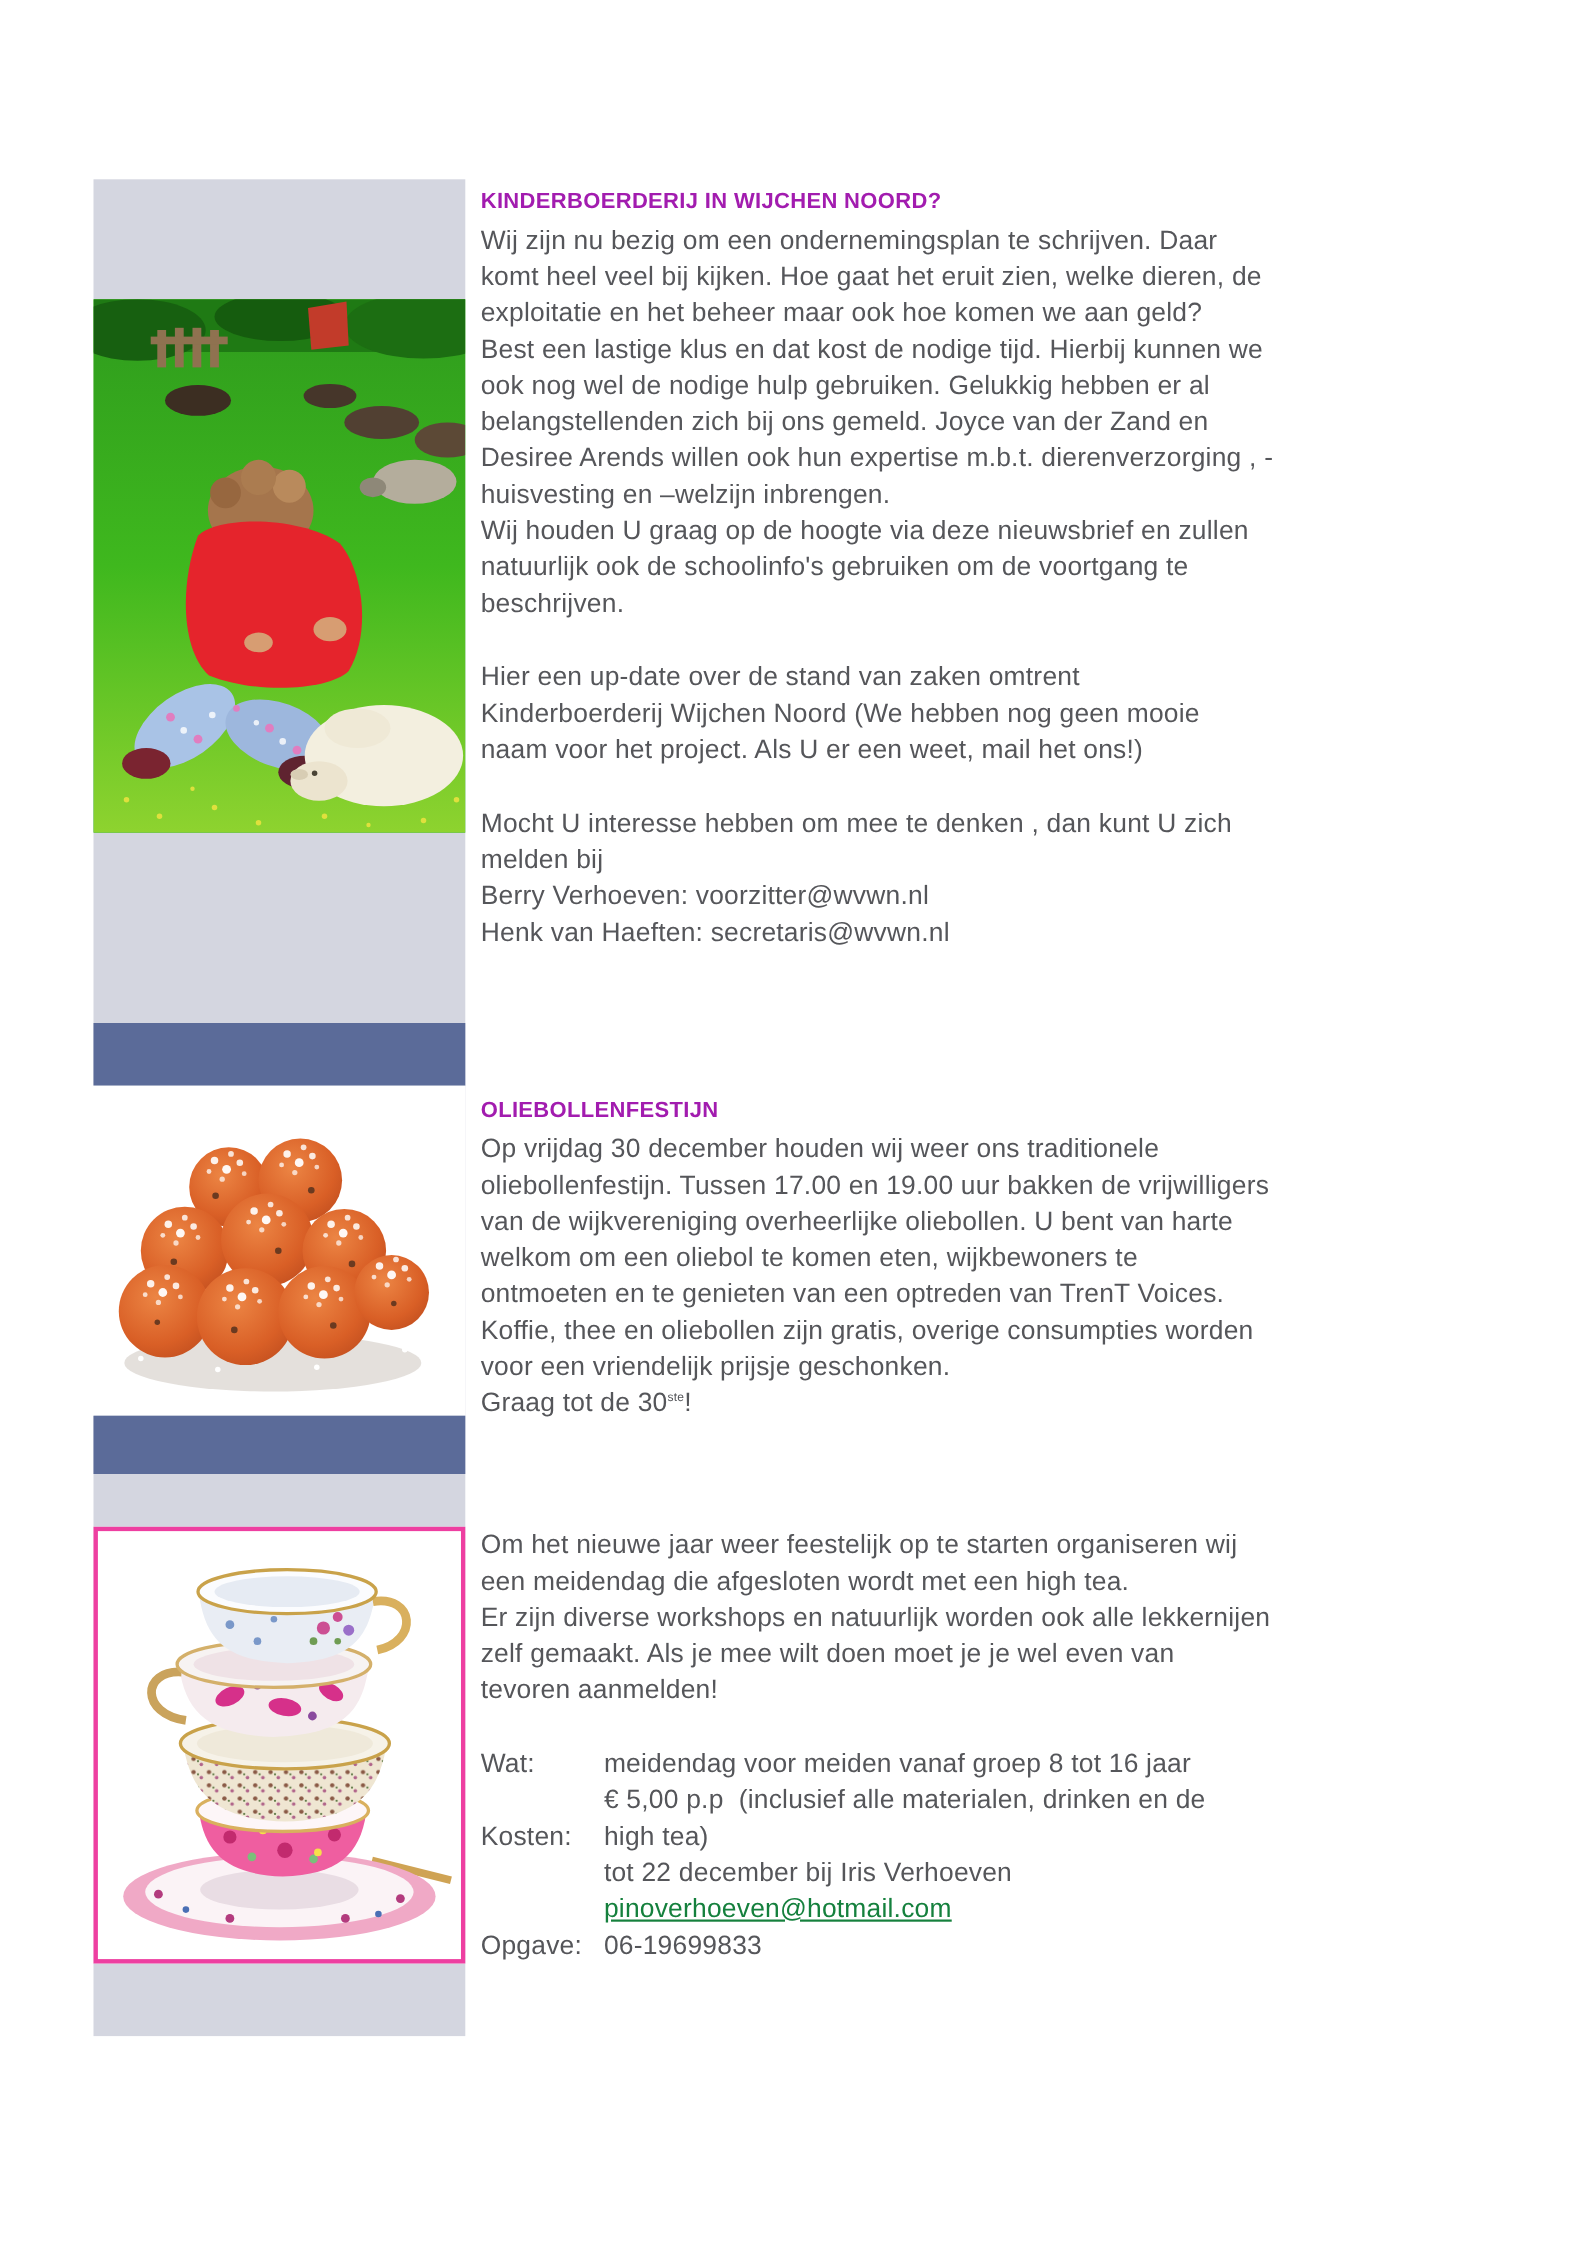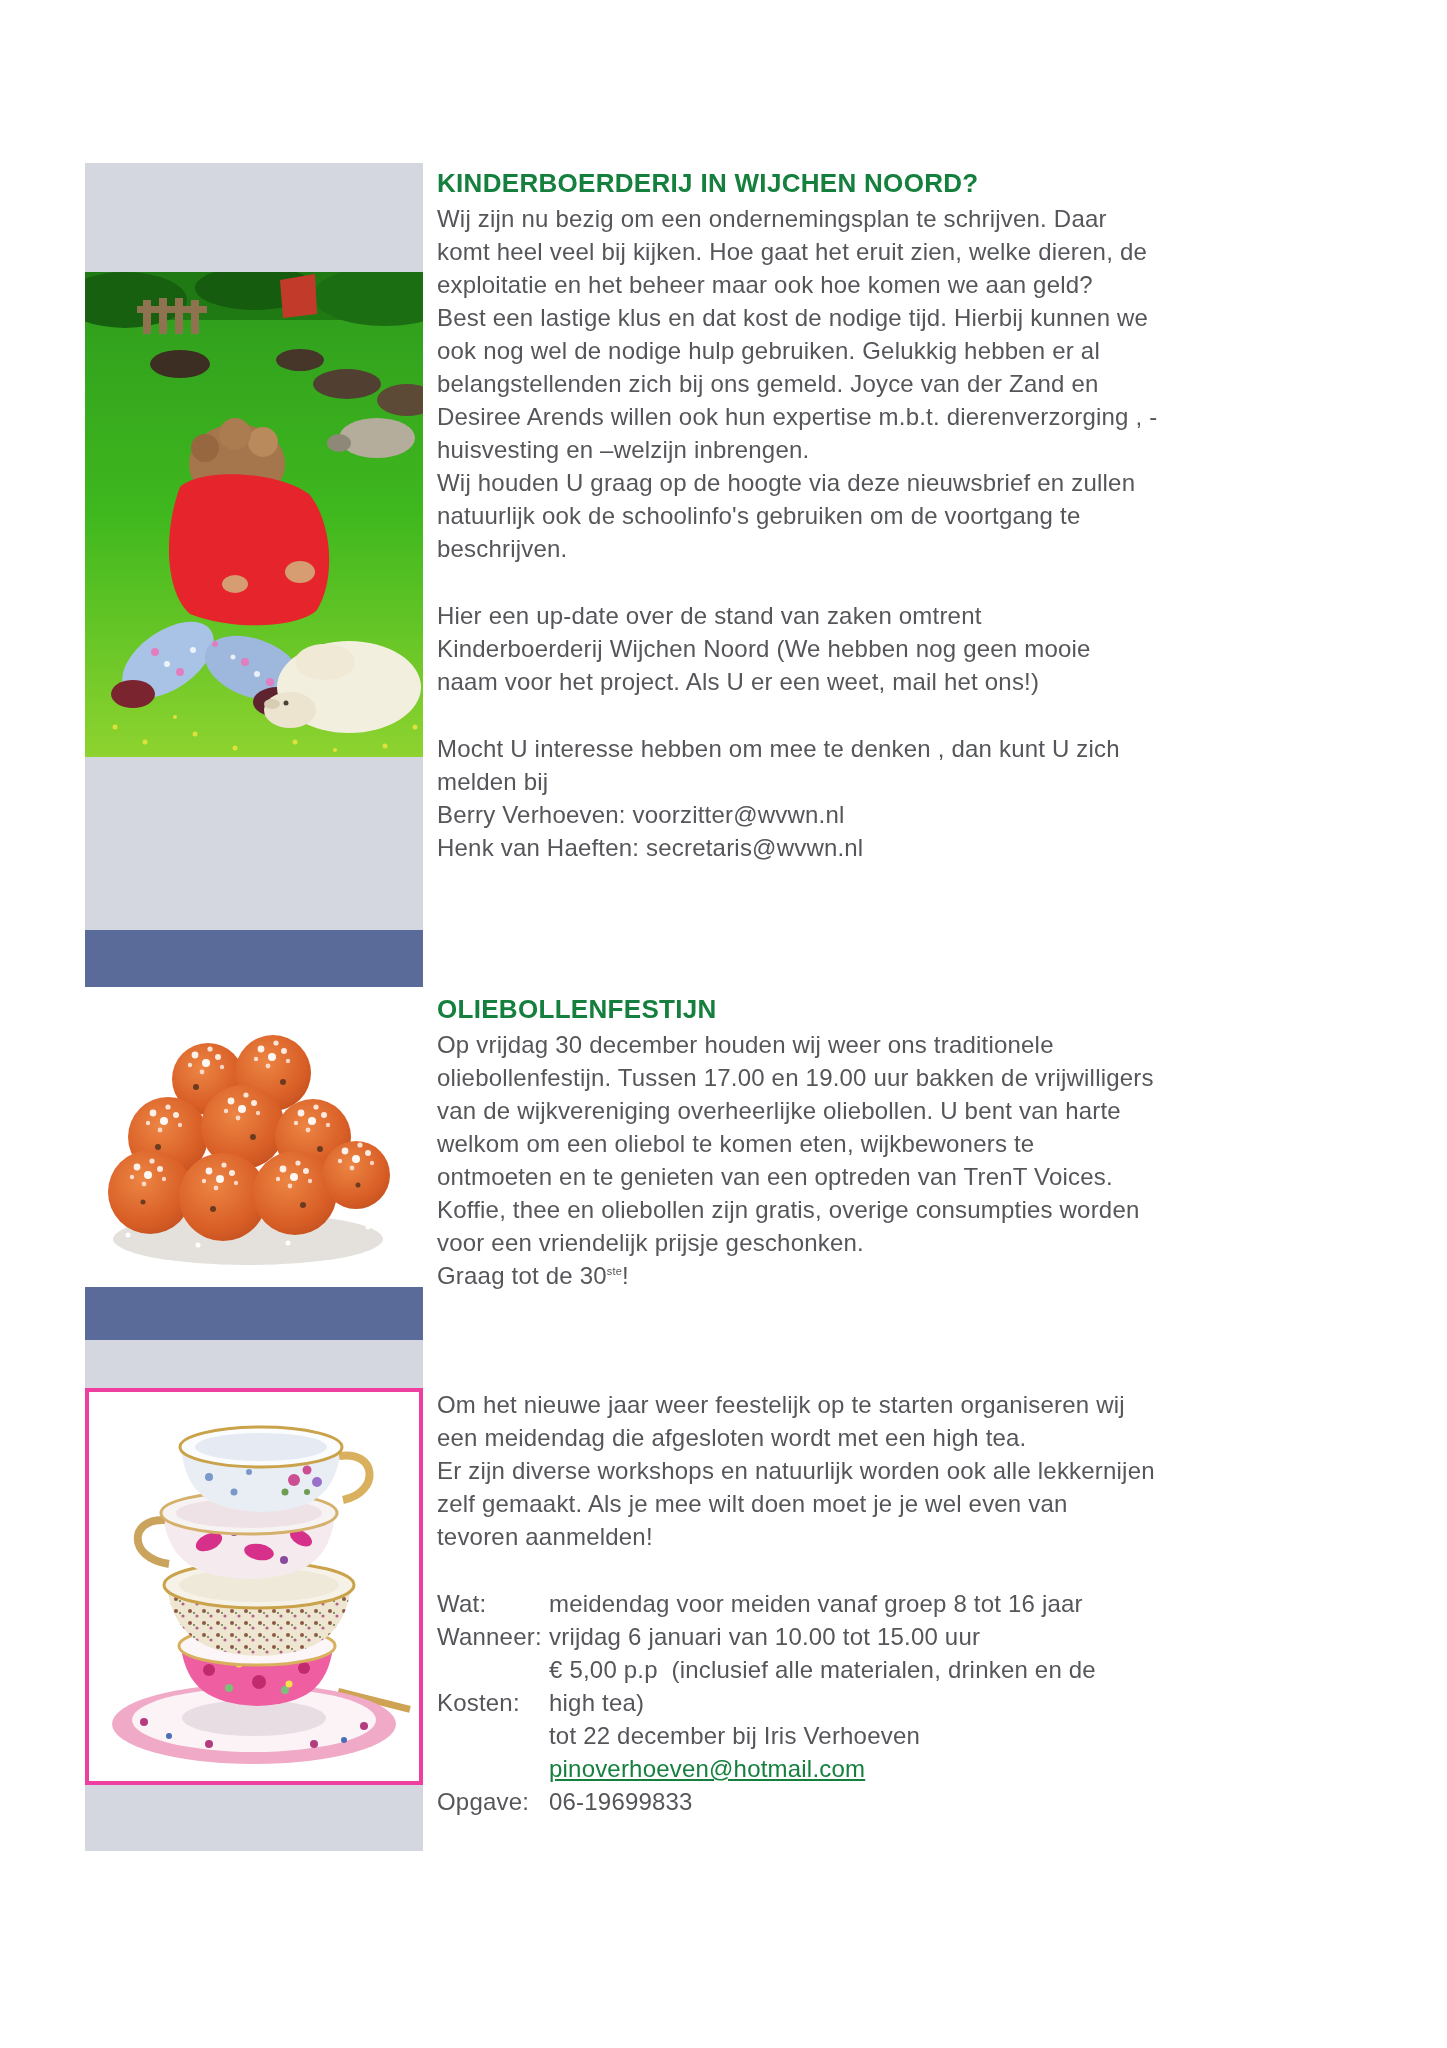--- a/index.html
+++ b/index.html
@@ -14,21 +14,21 @@
   .photo.child{left:85px;top:272px;width:338px;height:485px;background:#3fb81e;}
   .photo.olie{left:58px;top:987px;width:365px;height:300px;}
   .photo.tea{left:85px;top:1388px;width:338px;height:397px;border:4px solid #ee3fa1;box-sizing:border-box;}
   .photo svg{display:block;}
 
   
   .sec{position:absolute;left:437px;width:850px;color:#55565a;font-size:24px;line-height:33px;letter-spacing:.2px;}
   .sec.s1{top:166px;}
   .sec.s2{top:992px;}
   .sec.s3{top:1388px;}
-  .sec h2{font-size:26px;line-height:34px;margin:0 0 2px 0;color:#15803d;letter-spacing:.3px;}
+  .sec h2{font-size:20px;line-height:34px;margin:0 0 2px 0;color:#a21caf;letter-spacing:.3px;}
   .sec p{margin:0 0 34px 0;white-space:pre-wrap;}
   .sec p.tight{margin:0;}
   .closing{margin:0;white-space:pre-wrap;}
   .closing sup{font-size:11px;line-height:0;vertical-align:super;}
 
   .details .row{display:flex;align-items:flex-end;}
   .details .lbl{flex:0 0 112px;}
   .details .val{white-space:pre-wrap;}
   .val-group span, .val-group a{display:block;white-space:pre-wrap;}
   a.maillink{color:#15803d;text-decoration:underline;cursor:pointer;}
@@ -308,24 +308,20 @@
 een meidendag die afgesloten wordt met een high tea.
 Er zijn diverse workshops en natuurlijk worden ook alle lekkernijen
 zelf gemaakt. Als je mee wilt doen moet je je wel even van
 tevoren aanmelden!</p>
   <div class="details">
     <div class="row">
       <span class="lbl">Wat:</span>
       <span class="val">meidendag voor meiden vanaf groep 8 tot 16 jaar</span>
     </div>
     <div class="row">
-      <span class="lbl">Wanneer:</span>
-      <span class="val">vrijdag 6 januari van 10.00 tot 15.00 uur</span>
-    </div>
-    <div class="row">
       <span class="lbl">Kosten:</span>
       <span class="val">€ 5,00 p.p  (inclusief alle materialen, drinken en de
 high tea)</span>
     </div>
     <div class="row">
       <span class="lbl">Opgave:</span>
       <span class="val-group">
         <span>tot 22 december bij Iris Verhoeven</span>
         <a class="maillink">pinoverhoeven@hotmail.com</a>
         <span>06-19699833</span>

